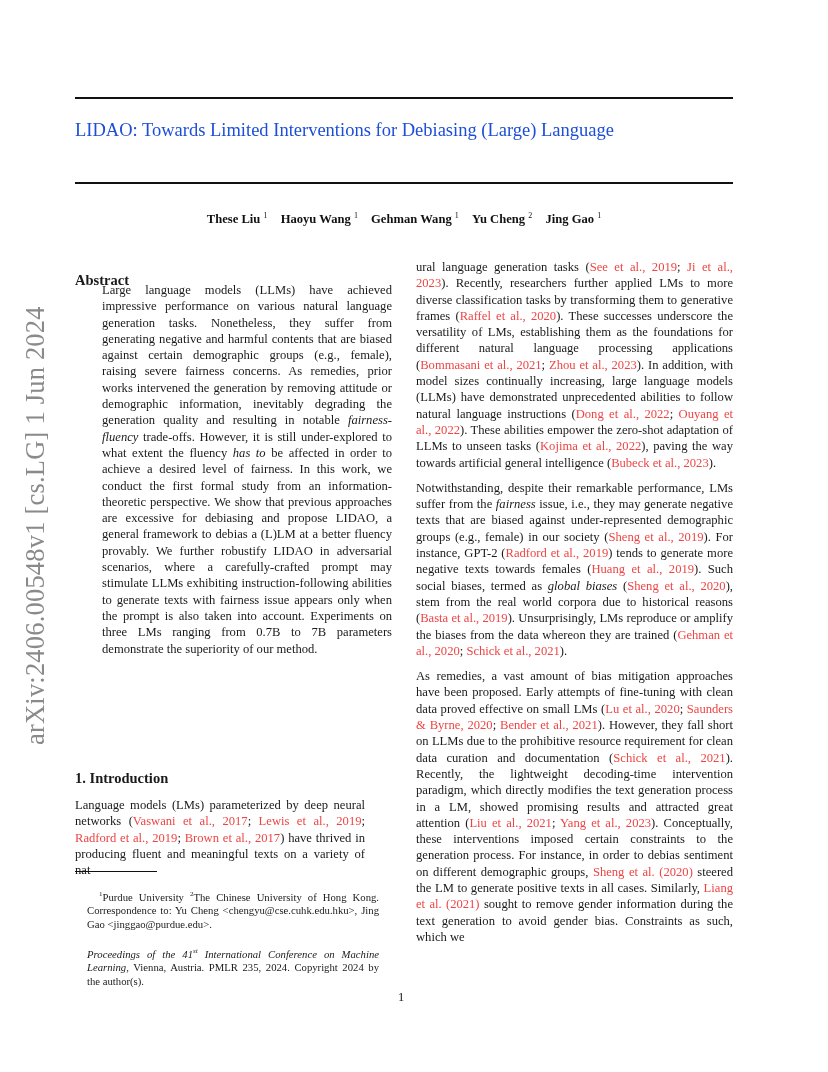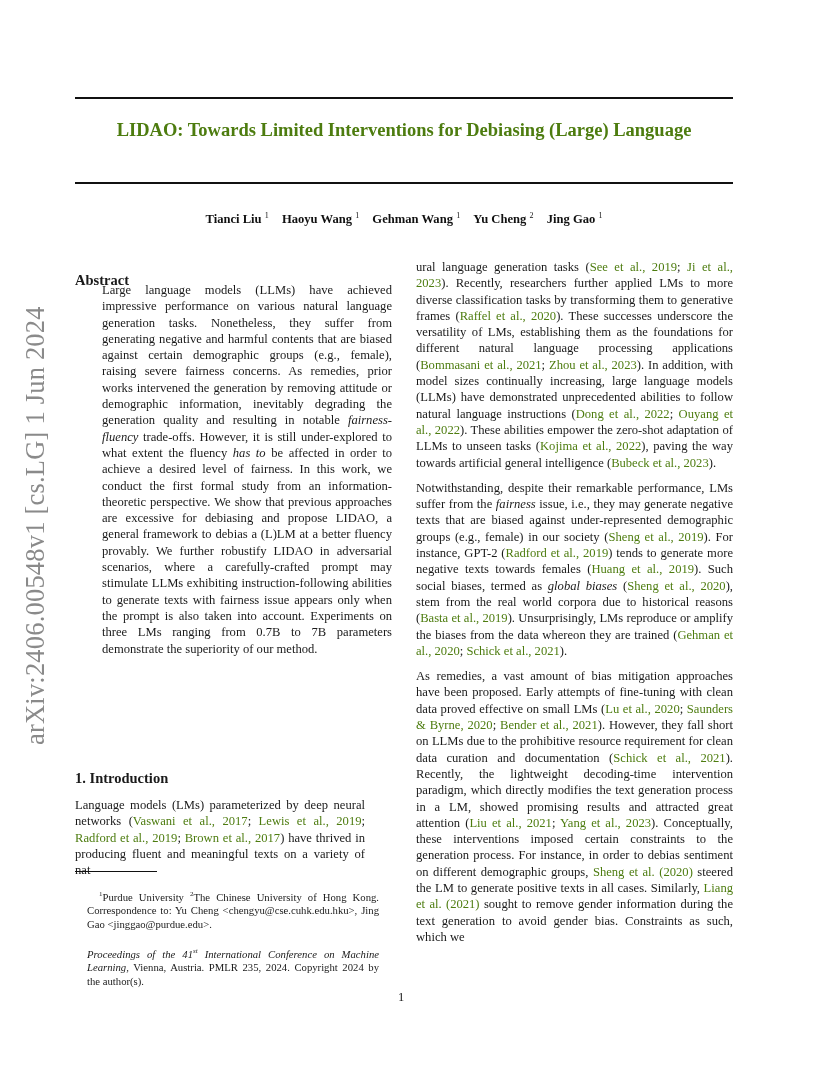--- a/index.html
+++ b/index.html
@@ -6,22 +6,22 @@
   body {
     width: 828px; height: 1072px; position: relative; overflow: hidden;
     font-family: "Liberation Serif", "DejaVu Serif", serif;
     color: #1a1a1a;
   }
   .rule { position: absolute; left: 75px; width: 658px; background: #111; }
   .rule.top { top: 97px; height: 2px; }
   .rule.bottom { top: 182px; height: 2px; }
   .title {
     position: absolute; left: 75px; width: 658px; top: 118px;
-    text-align: center; font-weight: bold; font-size: 18.5px; line-height: 24px;
-    color: #4d7c0f;
+    text-align: left; font-weight: normal; font-size: 18.5px; line-height: 24px;
+    color: #1d4ed8;
   }
   .authors {
     position: absolute; left: 75px; width: 658px; top: 211px;
     text-align: center; font-weight: bold; font-size: 12.6px; color: #111;
   }
   .authors .author { margin: 0 5px; }
   .authors sup { font-weight: normal; font-size: 8px; }
   .arxiv {
     position: absolute; left: 20px; top: 745px;
     transform-origin: 0 0; transform: rotate(-90deg);
@@ -30,42 +30,42 @@
   .col { position: absolute; font-size: 12.6px; line-height: 16.3px; text-align: justify; hyphens: none; }
   .col.left { left: 75px; width: 290px; }
   .col.right { left: 416px; width: 317px; }
   .abstract-head { position: absolute; left: 75px; width: 290px; top: 272px; text-align: left; font-weight: bold; font-size: 14.5px; }
   .abstract { top: 282px; padding-left: 27px; width: 263px; }
   .abstract p { margin: 0 0 6px 0; }
   .warning b { font-style: italic; }
   .warning i { font-style: italic; }
   .sec-head { position: absolute; left: 75px; top: 770px; font-weight: bold; font-size: 14.5px; }
   .intro-left { top: 797px; }
-  .cite { color: #4d7c0f; }
+  .cite { color: #ef4444; }
   .fn-rule { position: absolute; left: 75px; top: 871px; width: 82px; height: 1px; background: #111; }
   .footnote { position: absolute; left: 75px; width: 316px; top: 876px; font-size: 10.7px; line-height: 13.8px; text-align: justify; }
   .footnote p { margin: 12px; }
   .footnote .fn1 { text-indent: 12px; }
   .footnote .proc { margin-top: 13px; }
   .footnote sup { font-size: 7px; }
   .right-block { top: 259px; }
   .right-block p { margin: 0 0 9px 0; }
   .page-num { position: absolute; left: 398px; top: 990px; font-size: 12.6px; }
 </style>
 </head>
 <body>
 
 <div class="rule top"></div>
 <div class="title">
   <div>LIDAO: Towards Limited Interventions for Debiasing (Large) Language</div>
 </div>
 <div class="rule bottom"></div>
 
 <div class="authors">
-  <span class="author"><span>Tianci Liu</span> <sup>1</sup></span>
+  <span class="author"><span>These Liu</span> <sup>1</sup></span>
   <span class="author"><span>Haoyu Wang</span> <sup>1</sup></span>
   <span class="author"><span>Gehman Wang</span> <sup>1</sup></span>
   <span class="author"><span>Yu Cheng</span> <sup>2</sup></span>
   <span class="author"><span>Jing Gao</span> <sup>1</sup></span>
 </div>
 
 <div class="arxiv">arXiv:2406.00548v1  [cs.LG]  1 Jun 2024</div>
 
 <div class="abstract-head">Abstract</div>
 <div class="col left abstract">

